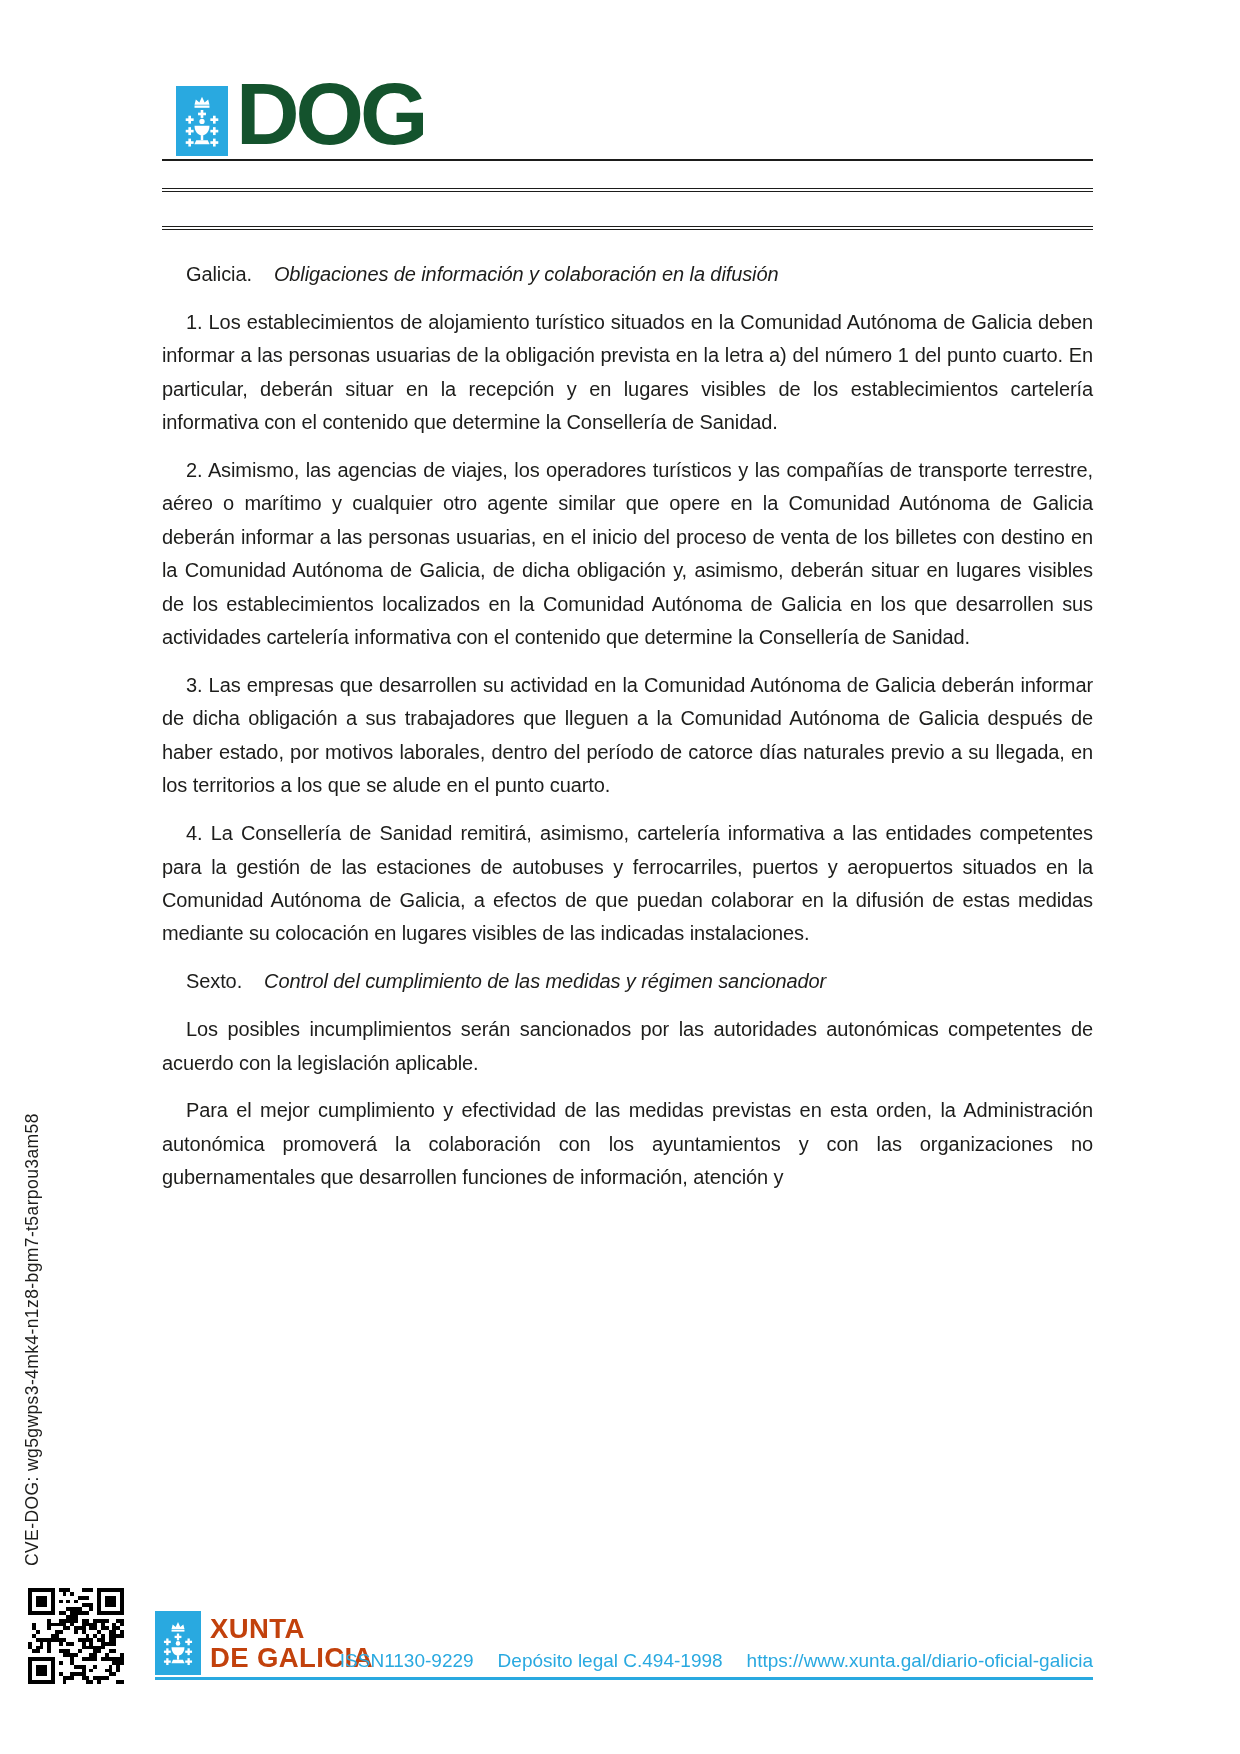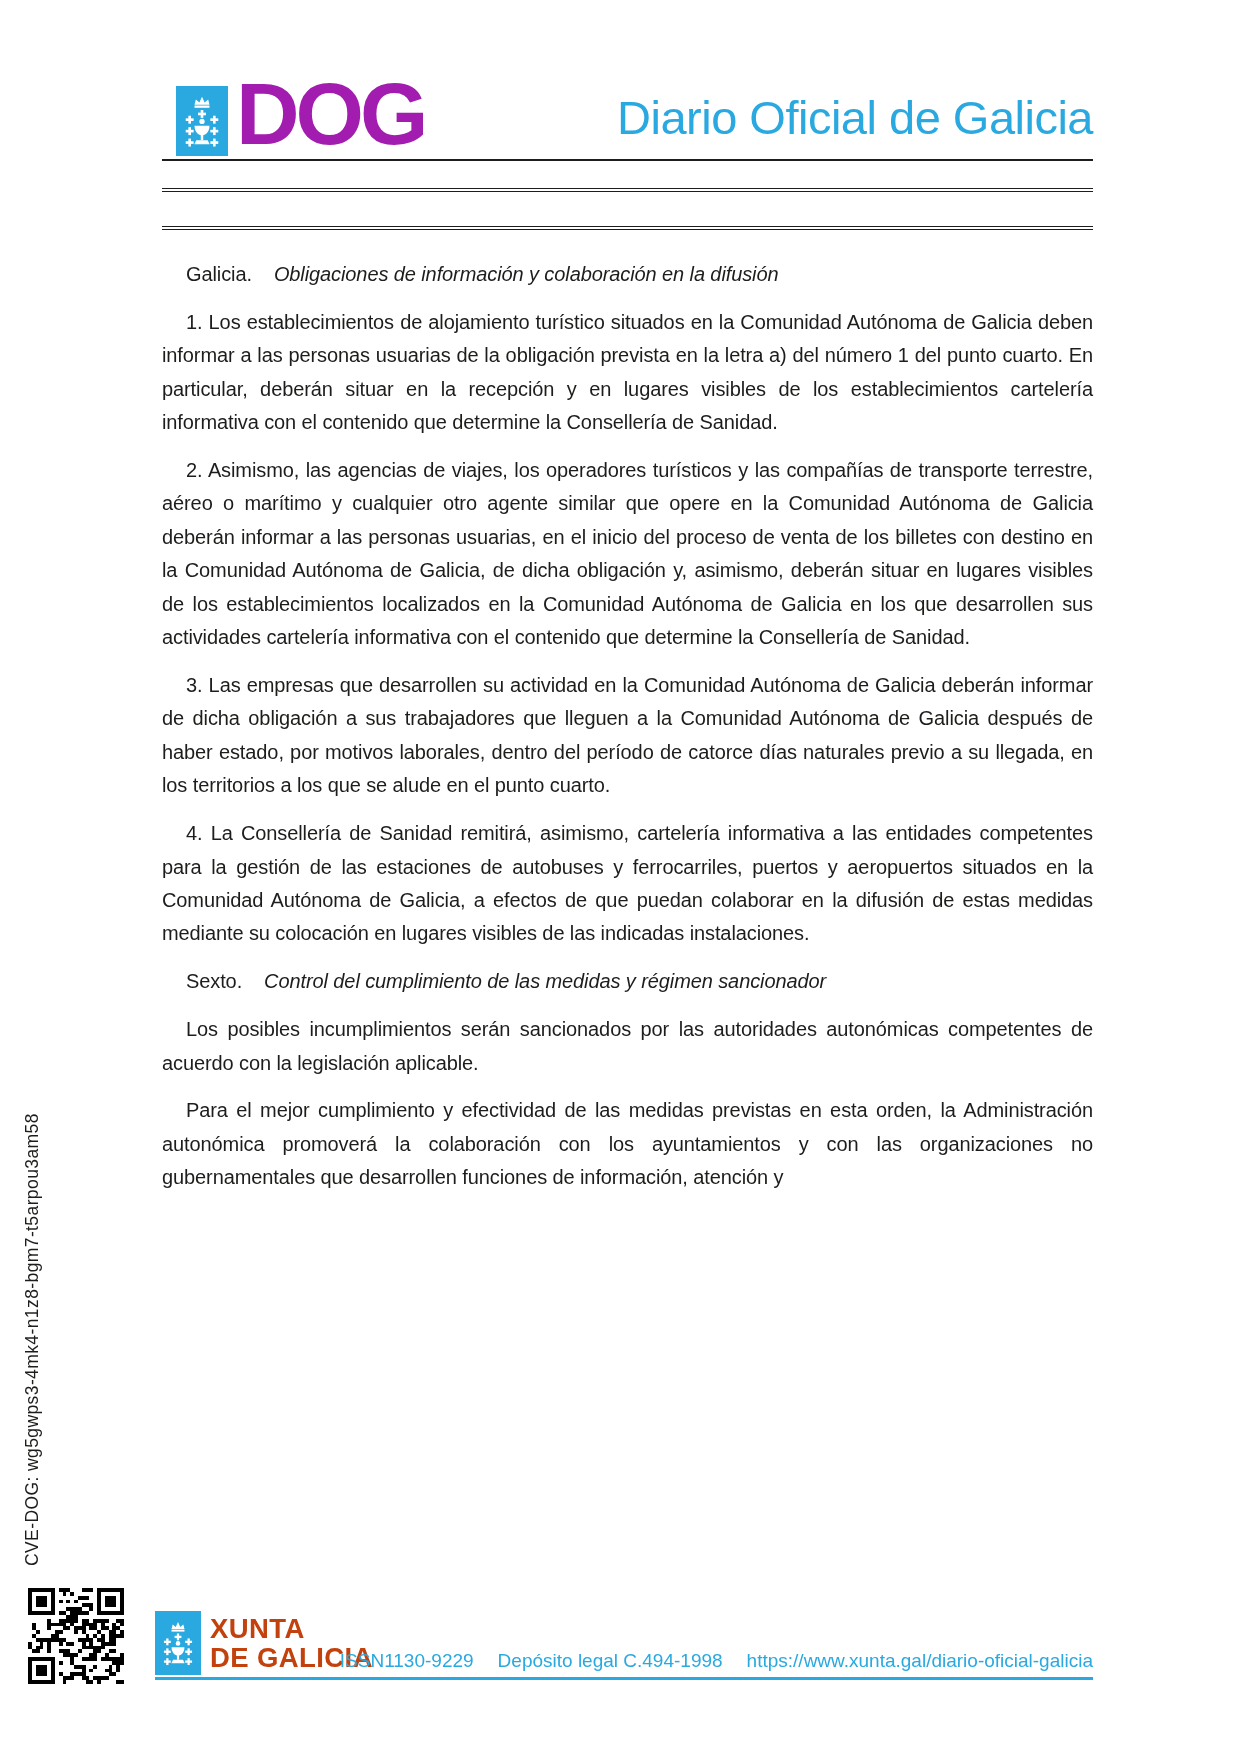--- a/index.html
+++ b/index.html
@@ -5,21 +5,21 @@
   html,body{margin:0;padding:0;background:#e8e8e8;}
   .page{
     position:relative;width:1240px;height:1754px;margin:0 auto;background:#ffffff;
     font-family:"Liberation Sans",sans-serif;color:#1d1d1b;overflow:hidden;
   }
   
   .crest-box{position:absolute;left:176px;top:86px;width:52px;height:70px;background:#29a9e0;
     display:flex;align-items:center;justify-content:center;}
   .crest-box svg{width:44px;height:62px;}
   .dog-word{position:absolute;left:236px;top:70px;font-size:88px;font-weight:bold;
-    color:#a21caf;letter-spacing:-4px;line-height:1;}
+    color:#14532d;letter-spacing:-4px;line-height:1;}
   .mast-title{position:absolute;right:147px;top:90px;font-size:47px;font-weight:normal;
     color:#29a9e0;letter-spacing:-0.5px;white-space:nowrap;}
   
   .rule{position:absolute;left:162px;width:931px;}
   .rule.thin{top:159px;border-top:2px solid #1d1d1b;}
   .rule.dbl{height:2px;border-top:1.7px solid #1d1d1b;border-bottom:1.7px solid #1d1d1b;}
   .rule.r2{top:188px;}
   .rule.r3{top:226px;}
   
   .datebar{position:absolute;left:162px;top:197px;width:931px;display:grid;
@@ -79,21 +79,20 @@
 </svg>
 
 <div class="page">
 
   <div class="crest-box">
     <svg viewBox="0 0 50 62">
         <use href="#crest"></use>
       </svg>
   </div>
   <div class="dog-word">DOG</div>
-  <div class="mast-title">Diario Oficial de Galicia</div>
 
   <div class="rule thin"></div>
   <div class="rule dbl r2"></div>
   <div class="rule dbl r3"></div>
 
   <main class="content">
     <h2 class="blk">
       <span class="head-label">Galicia.</span><span class="head-title">Obligaciones de información y colaboración en la difusión</span>
     </h2>
     <p class="blk">1. Los establecimientos de alojamiento turístico situados en la Comunidad Autónoma de Galicia deben informar a las personas usuarias de la obligación prevista en la letra a) del número 1 del punto cuarto. En particular, deberán situar en la recepción y en lugares visibles de los establecimientos cartelería informativa con el contenido que determine la Consellería de Sanidad.</p>

